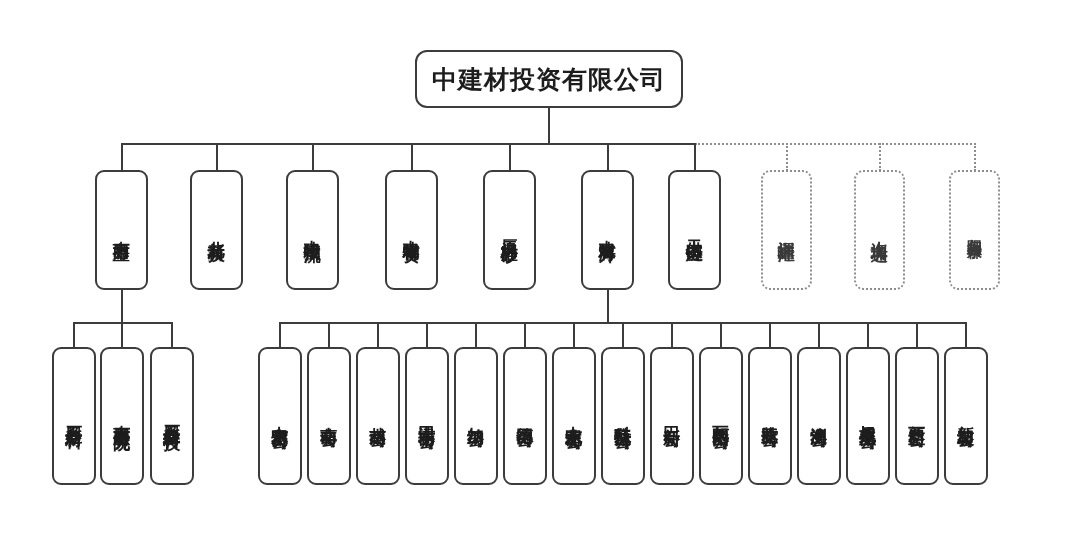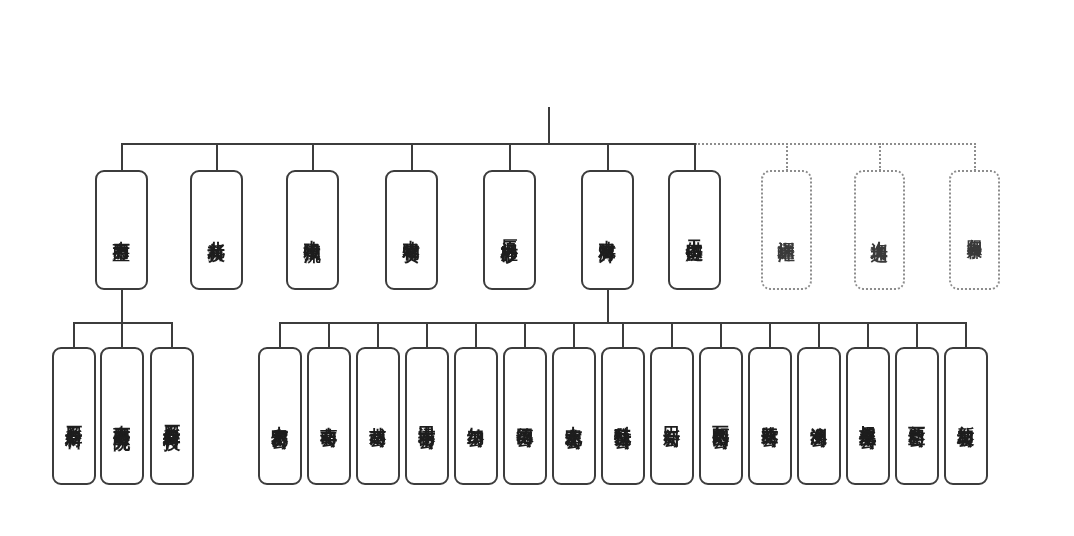--- a/index.html
+++ b/index.html
@@ -77,20 +77,23 @@
   .dline.v {
     width: 0;
     border-left: 2px dotted #8d8d8d;
   }
 </style>
 </head>
 <body>
 
 <div id="chart">
 
+  <div class="node root" style="left:415px; top:50px; width:268px; height:58px;">
+    <span class="label">中建材投资有限公司</span>
+  </div>
 
   <div class="line v" style="left:548px; top:107px; width:2px; height:37px;"></div>
 
   <div class="line h" style="left:121px; top:143px; width:575px; height:2px;"></div>
 
   <div class="dline h" style="left:695px; top:143px; width:281px;"></div>
 
   <div class="line v" style="left:121px; top:143px; height:28px;"></div>
   <div class="line v" style="left:216px; top:143px; height:28px;"></div>
   <div class="line v" style="left:312px; top:143px; height:28px;"></div>

